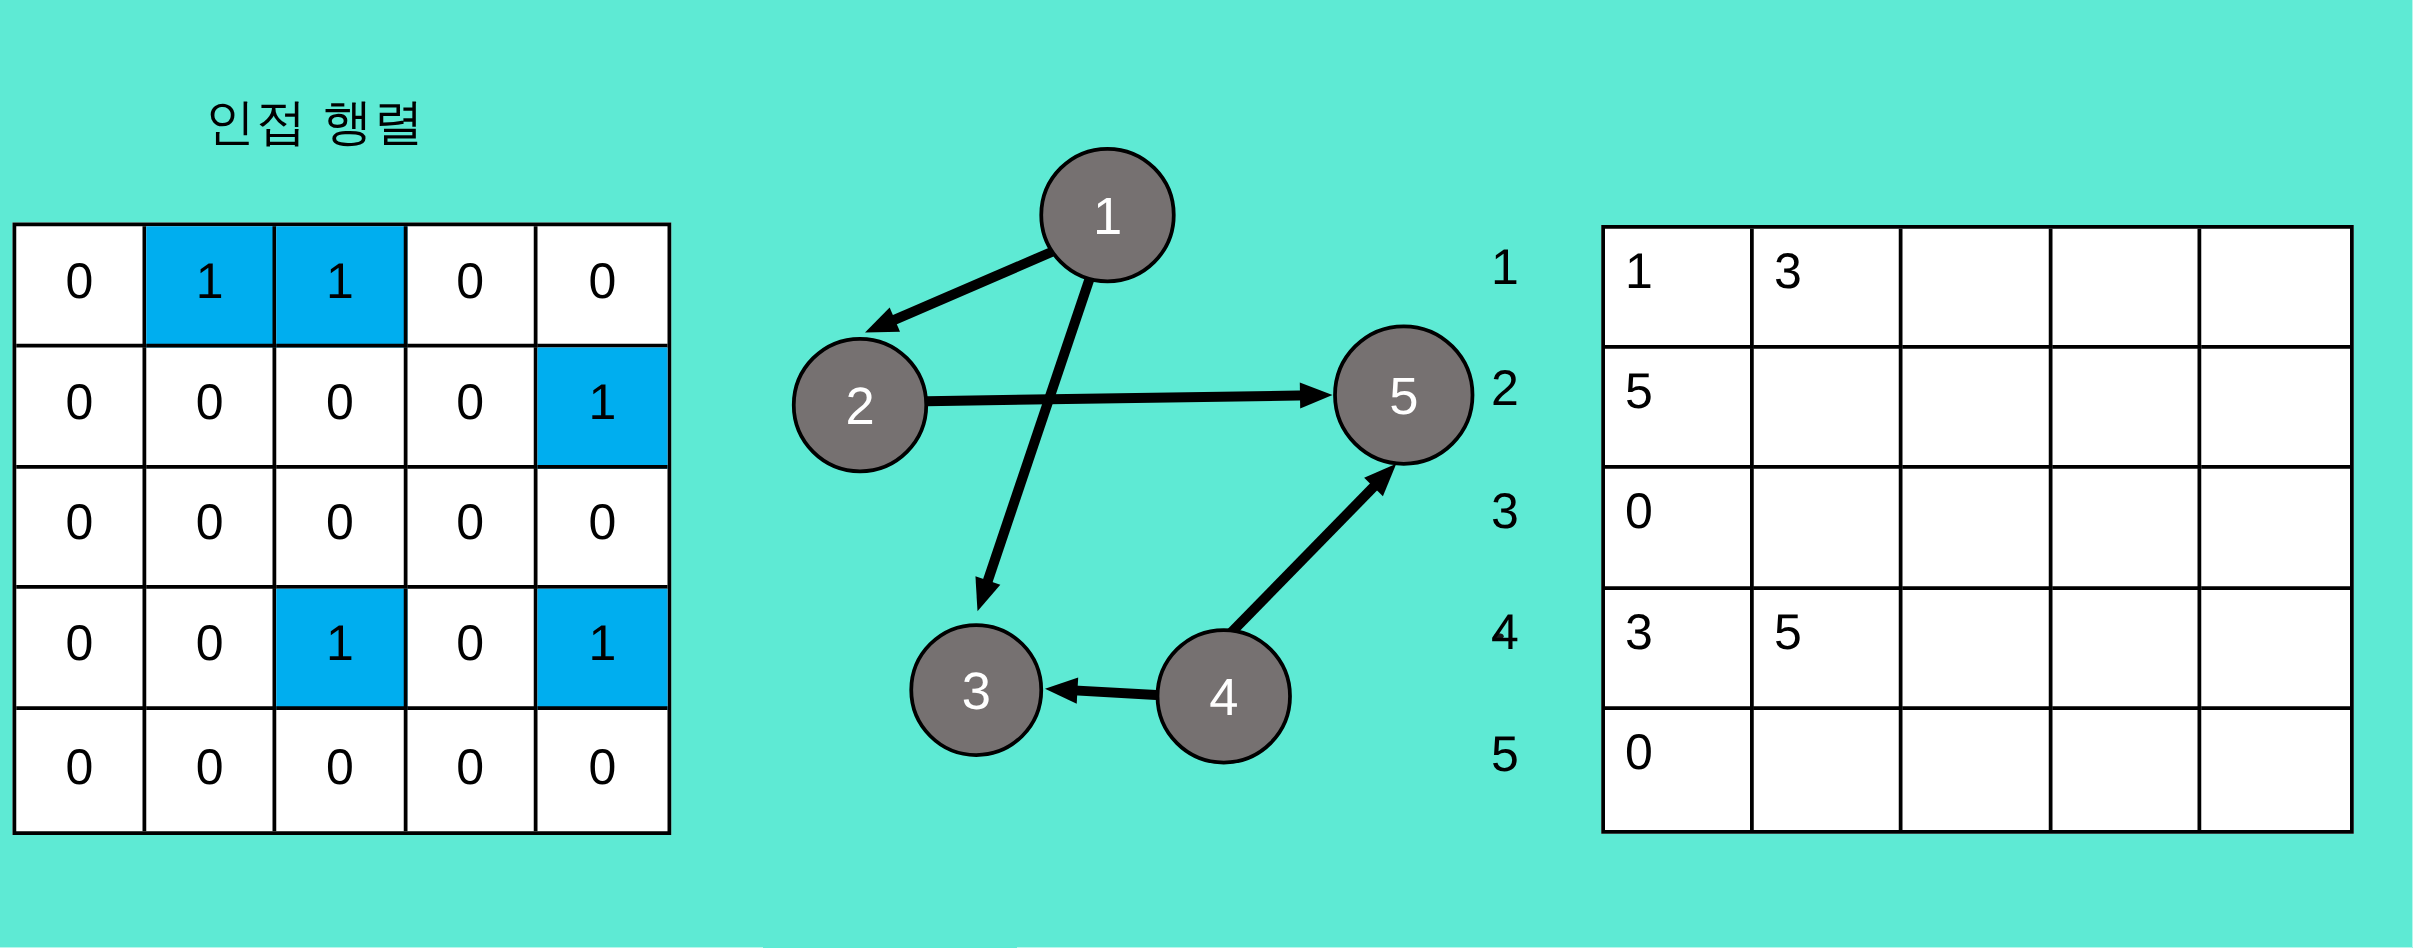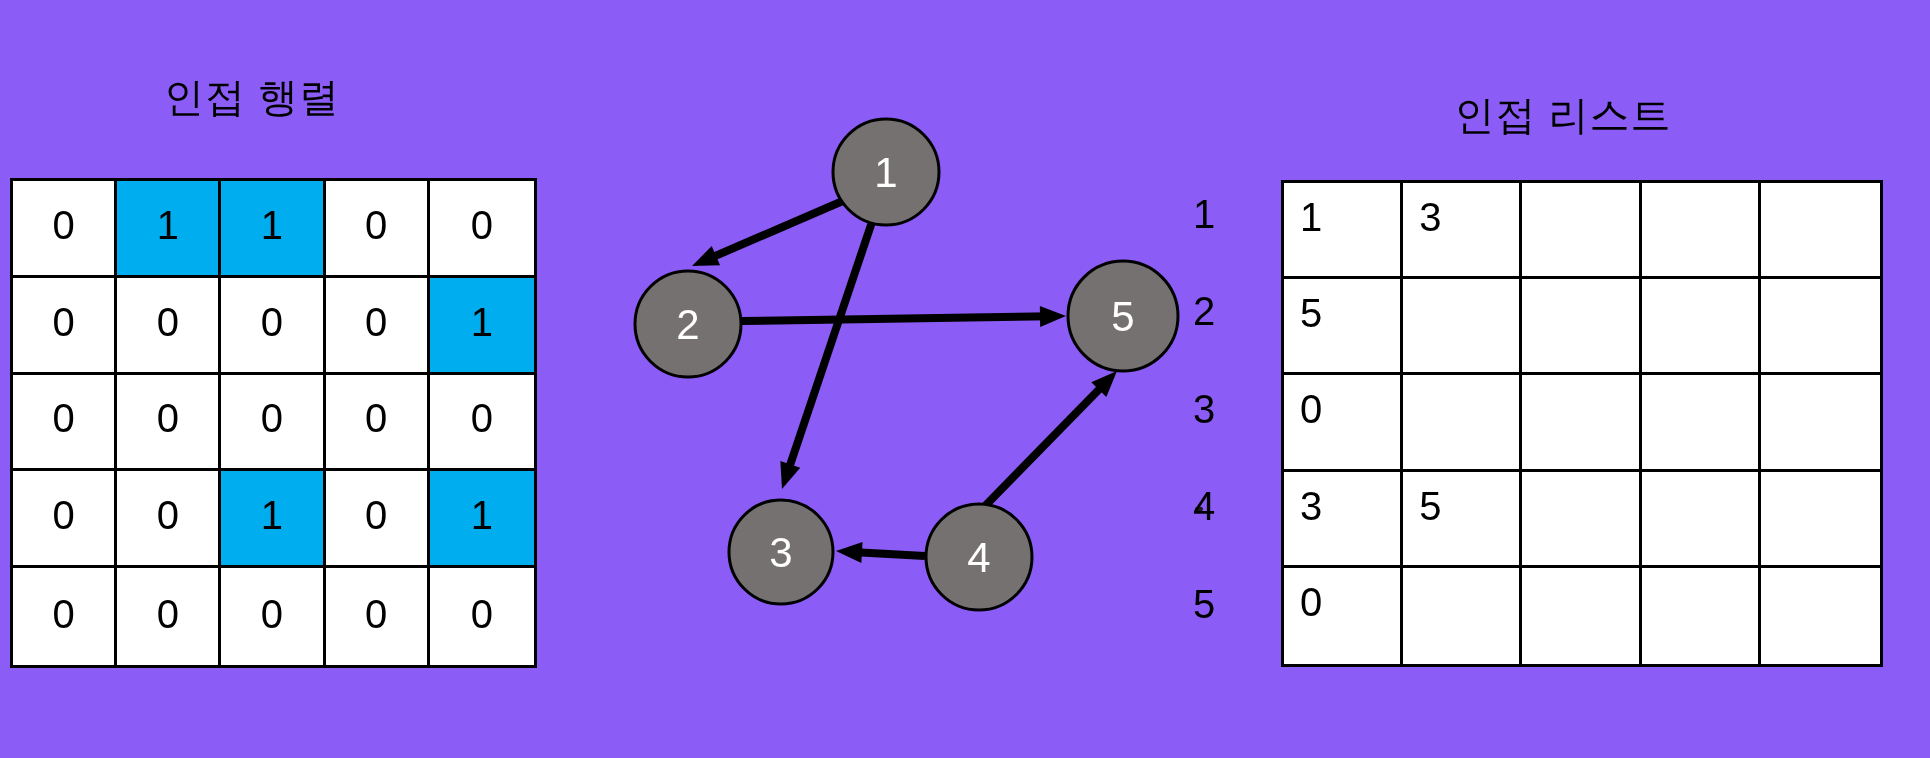--- a/index.html
+++ b/index.html
@@ -1,17 +1,17 @@
 <!DOCTYPE html>
 <html style="--hl: #00AEEF;"><head>
 <meta charset="utf-8">
 <style>
   html,body{margin:0;padding:0;background:#fff;}
   #canvas{
-    position:relative;width:1930px;height:758px;overflow:hidden;background:#8b5cf6;
+    position:relative;width:1930px;height:758px;overflow:hidden;background:#5eead4;
     font-family:"Liberation Sans","DejaVu Sans",sans-serif;color:#000;
   }
   .title{position:absolute;font-size:40px;text-align:center;letter-spacing:1px;white-space:nowrap;}
   #matrix-title{left:52px;top:70px;width:400px;}
   #list-title{left:1363px;top:88px;width:400px;}
 
   .grid5{
     position:absolute;display:grid;
     grid-template-columns:repeat(5,1fr);grid-template-rows:repeat(5,1fr);
     border:3px solid #000;box-sizing:border-box;background:#fff;
@@ -96,21 +96,20 @@
       <text x="688" y="339" fill="#FFFFFF" class="node-label">2</text>
       <circle cx="781" cy="552" r="52" fill="#767171" stroke="#000000" class="node-circle"></circle>
       <text x="781" y="567" fill="#FFFFFF" class="node-label">3</text>
       <circle cx="979" cy="557" r="53" fill="#767171" stroke="#000000" class="node-circle"></circle>
       <text x="979" y="572" fill="#FFFFFF" class="node-label">4</text>
       <circle cx="1123" cy="316" r="55" fill="#767171" stroke="#000000" class="node-circle"></circle>
       <text x="1123" y="331" fill="#FFFFFF" class="node-label">5</text>
       <ellipse cx="1199" cy="509" rx="4" ry="2.5" fill="#1a1a1a"></ellipse>
     </svg>
 
-  <div class="title" id="list-title">인접 리스트</div>
 
   <div id="list-labels">
       <div class="row-label">1</div>
       <div class="row-label">2</div>
       <div class="row-label">3</div>
       <div class="row-label">4</div>
       <div class="row-label">5</div>
     </div>
 
   <div class="grid5" id="list-grid">

